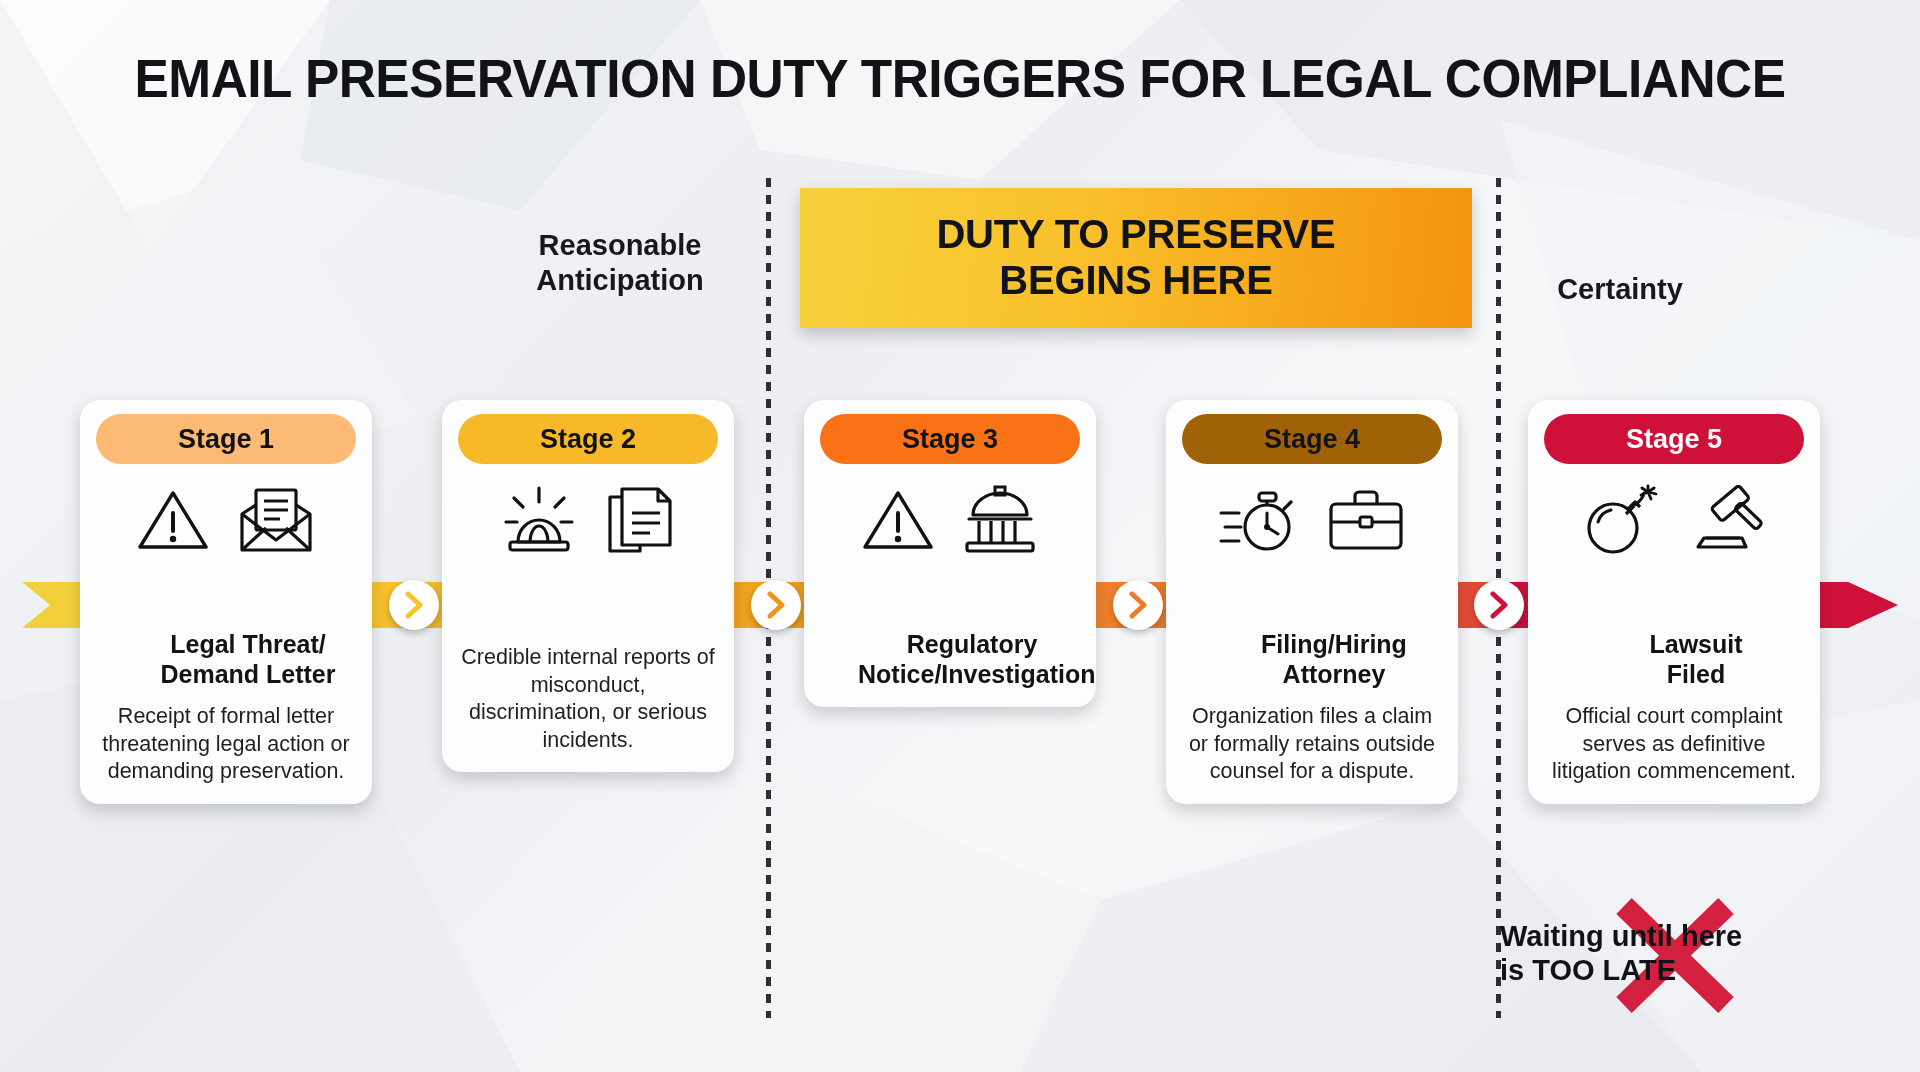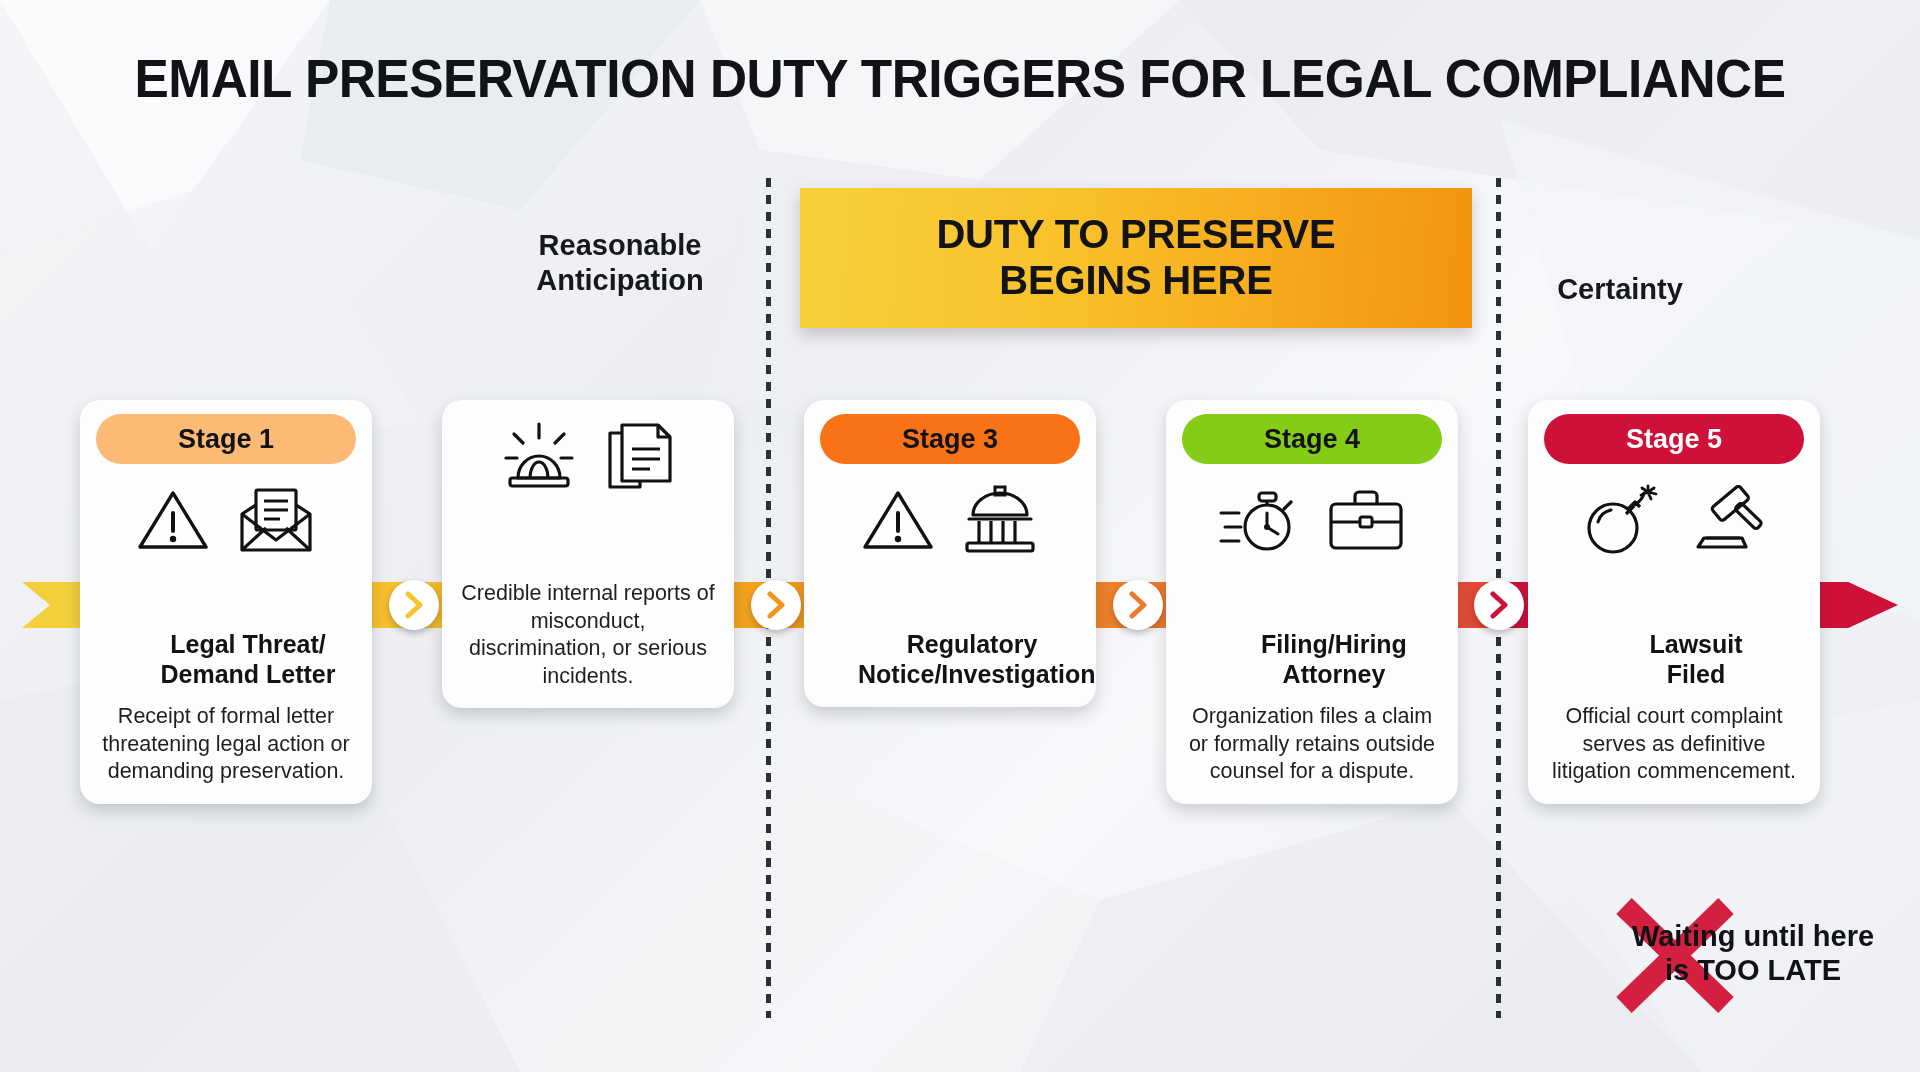--- a/index.html
+++ b/index.html
@@ -168,24 +168,24 @@
     font-weight: 400;
     color: #1d1f23;
     text-align: center;
     line-height: 1.28;
     padding: 0 18px;
   }
 
   
   #too-late {
     position: absolute;
-    left: 1588px;
+    left: 1500px;
     top: 920px;
     width: 330px;
-    text-align: center;
+    text-align: left;
     z-index: 7;
   }
   #too-late-x {
     position: absolute;
     left: 1610px;
     top: 898px;
     width: 130px;
     height: 115px;
     z-index: 6;
   }
@@ -315,20 +315,23 @@
         </svg>
       </span>
     </div>
     <div class="card-gap"></div>
     <div class="card-title">Legal Threat/
 Demand Letter</div>
     <div class="card-desc">Receipt of formal letter threatening legal action or demanding preservation.</div>
   </div>
 
   <div class="card" style="left:442px;">
+    <div class="stage-pill" style="background:#f7b928;color:#111317;">
+      <span>Stage 2</span>
+    </div>
     <div class="icon-row">
       <span>
         <svg width="78" height="72" viewBox="0 0 78 72">
           <path d="M18 58 a21 22 0 0 1 42 0 Z" fill="none" stroke="#111" stroke-width="3.2" stroke-linejoin="round"></path>
           <path d="M30 58 a9 16 0 0 1 18 0" fill="none" stroke="#111" stroke-width="3"></path>
           <rect x="10" y="58" width="58" height="8" rx="2.5" fill="none" stroke="#111" stroke-width="3.2"></rect>
           <line x1="39" y1="4" x2="39" y2="18" stroke="#111" stroke-width="3.2" stroke-linecap="round"></line>
           <line x1="14" y1="14" x2="23" y2="23" stroke="#111" stroke-width="3.2" stroke-linecap="round"></line>
           <line x1="64" y1="14" x2="55" y2="23" stroke="#111" stroke-width="3.2" stroke-linecap="round"></line>
           <line x1="6" y1="38" x2="17" y2="38" stroke="#111" stroke-width="3.2" stroke-linecap="round"></line>
@@ -374,21 +377,21 @@
           <rect x="6" y="58" width="66" height="8" rx="2" fill="none" stroke="#111" stroke-width="3.2"></rect>
         </svg>
       </span>
     </div>
     <div class="card-gap"></div>
     <div class="card-title">Regulatory
 Notice/Investigation</div>
   </div>
 
   <div class="card" style="left:1166px;">
-    <div class="stage-pill" style="background:#84cc16;color:#111317;">
+    <div class="stage-pill" style="background:#a16207;color:#111317;">
       <span>Stage 4</span>
     </div>
     <div class="icon-row">
       <span>
         <svg width="82" height="70" viewBox="0 0 82 70">
           <circle cx="48" cy="42" r="22" fill="none" stroke="#111" stroke-width="3.2"></circle>
           <circle cx="48" cy="42" r="3" fill="#111"></circle>
           <line x1="48" y1="42" x2="48" y2="28" stroke="#111" stroke-width="3" stroke-linecap="round"></line>
           <line x1="48" y1="42" x2="59" y2="49" stroke="#111" stroke-width="3" stroke-linecap="round"></line>
           <rect x="40" y="8" width="17" height="8" rx="3" fill="none" stroke="#111" stroke-width="3.2"></rect>

